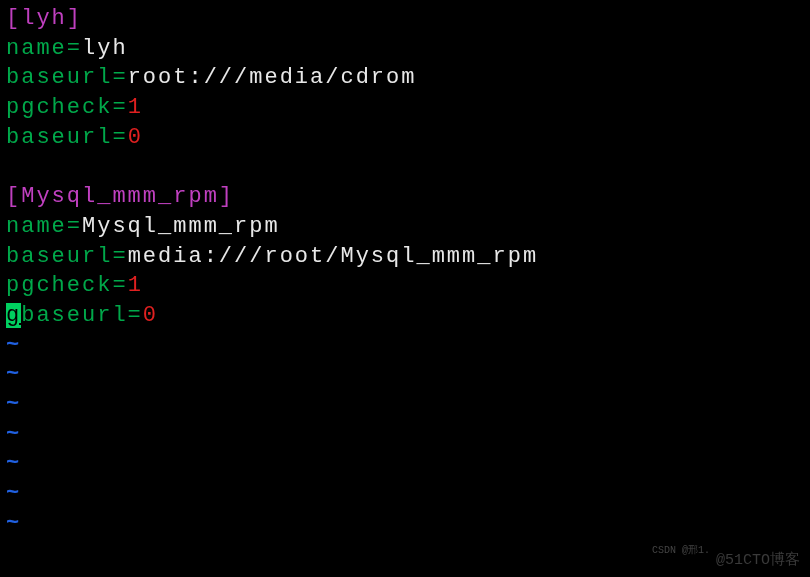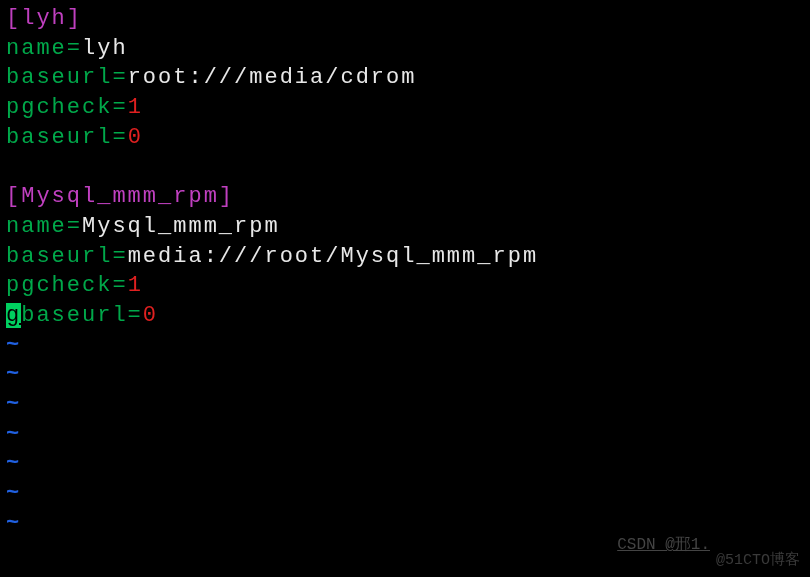--- a/index.html
+++ b/index.html
@@ -41,23 +41,22 @@
     }
     .cursor {
       background: #00d060;
       color: #000;
     }
     .watermark1 {
       position: absolute;
       bottom: 20px;
       right: 100px;
       color: #444;
-      font-size: 16px;
+      font-size: 10px;
       letter-spacing: 0;
-      text-decoration: underline;
     }
     .watermark2 {
       position: absolute;
       bottom: 6px;
       right: 10px;
       color: #3a3a3a;
       font-size: 15px;
       letter-spacing: 0;
     }
   </style>

